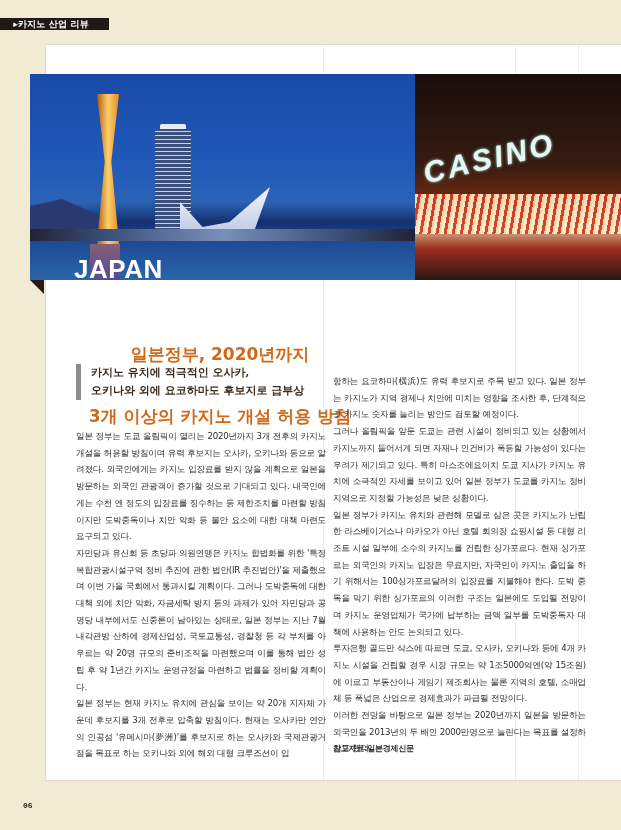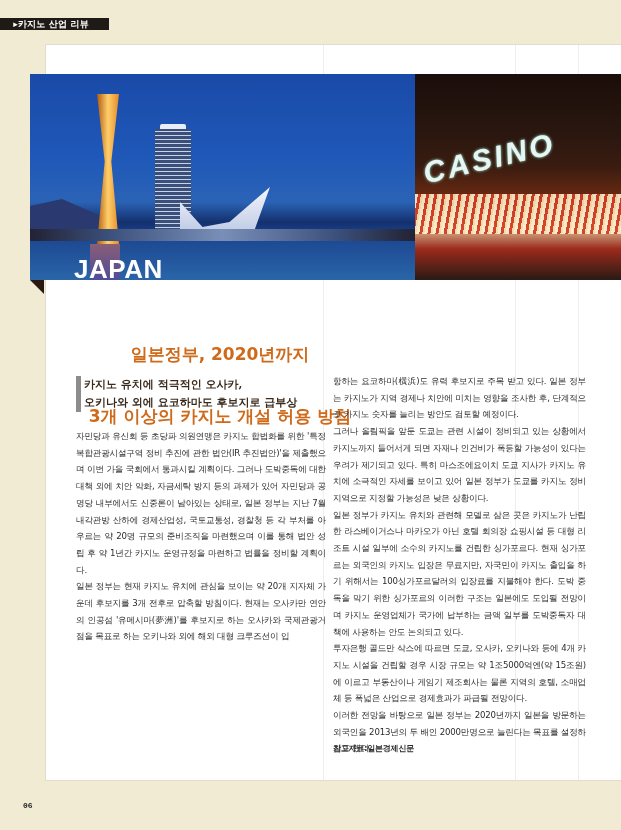--- a/index.html
+++ b/index.html
@@ -75,22 +75,22 @@
     .corner-fold {
       position: absolute; left: 30px; top: 280px; width: 14px; height: 14px;
       background: #2a1812; clip-path: polygon(0 0, 100% 0, 100% 100%);
     }
     .headline {
       position: absolute; left: 70px; top: 303px; width: 300px;
       color: #cf6a1a; font-size: 17px; font-weight: bold; line-height: 22px; text-align: center;
     }
     .headline div { white-space: nowrap; margin-top: 40px; }
     .subhead {
-      position: absolute; left: 76px; top: 376px; width: 250px;
-      border-left: 5px solid #8c8c8c; padding-left: 3px;
+      position: absolute; left: 76px; top: 364px; width: 250px;
+      border-left: 5px solid #8c8c8c; padding-left: 10px;
       font-family: "DejaVu Serif", "Liberation Serif", serif;
       font-size: 11px; font-weight: bold; color: #3a2a1c; line-height: 18px;
     }
     .col {
       position: absolute; font-size: 8.6px; line-height: 16.7px; color: #2b2b2b; text-align: justify;
       letter-spacing: -0.2px;
     }
     .col p { margin: 0; }
     .col-left { left: 76px; top: 428px; width: 250px; }
     .col-right { left: 333px; top: 373px; width: 253px; }
@@ -136,20 +136,21 @@
   <div>일본정부, 2020년까지</div>
   <div>3개 이상의 카지노 개설 허용 방침</div>
 </div>
 
 <div class="subhead">
   <div>카지노 유치에 적극적인 오사카,</div>
   <div>오키나와 외에 요코하마도 후보지로 급부상</div>
 </div>
 
 <div class="col col-left">
+  <p>일본 정부는 도쿄 올림픽이 열리는 2020년까지 3개 전후의 카지노 개설을 허용할 방침이며 유력 후보지는 오사카, 오키나와 등으로 알려졌다. 외국인에게는 카지노 입장료를 받지 않을 계획으로 일본을 방문하는 외국인 관광객이 증가할 것으로 기대되고 있다. 내국인에게는 수천 엔 정도의 입장료를 징수하는 등 제한조치를 마련할 방침이지만 도박중독이나 치안 악화 등 불안 요소에 대한 대책 마련도 요구되고 있다.</p>
   <p>자민당과 유신회 등 초당파 의원연맹은 카지노 합법화를 위한 '특정복합관광시설구역 정비 추진에 관한 법안(IR 추진법안)'을 제출했으며 이번 가을 국회에서 통과시킬 계획이다. 그러나 도박중독에 대한 대책 외에 치안 악화, 자금세탁 방지 등의 과제가 있어 자민당과 공명당 내부에서도 신중론이 남아있는 상태로, 일본 정부는 지난 7월 내각관방 산하에 경제산업성, 국토교통성, 경찰청 등 각 부처를 아우르는 약 20명 규모의 준비조직을 마련했으며 이를 통해 법안 성립 후 약 1년간 카지노 운영규정을 마련하고 법률을 정비할 계획이다.</p>
   <p>일본 정부는 현재 카지노 유치에 관심을 보이는 약 20개 지자체 가운데 후보지를 3개 전후로 압축할 방침이다. 현재는 오사카만 연안의 인공섬 '유메시마(夢洲)'를 후보지로 하는 오사카와 국제관광거점을 목표로 하는 오키나와 외에 해외 대형 크루즈선이 입</p>
 </div>
 
 <div class="col col-right">
   <p>항하는 요코하마(橫浜)도 유력 후보지로 주목 받고 있다. 일본 정부는 카지노가 지역 경제나 치안에 미치는 영향을 조사한 후, 단계적으로 카지노 숫자를 늘리는 방안도 검토할 예정이다.</p>
   <p>그러나 올림픽을 앞둔 도쿄는 관련 시설이 정비되고 있는 상황에서 카지노까지 들어서게 되면 자재나 인건비가 폭등할 가능성이 있다는 우려가 제기되고 있다. 특히 마스조에요이치 도쿄 지사가 카지노 유치에 소극적인 자세를 보이고 있어 일본 정부가 도쿄를 카지노 정비 지역으로 지정할 가능성은 낮은 상황이다.</p>
   <p>일본 정부가 카지노 유치와 관련해 모델로 삼은 곳은 카지노가 난립한 라스베이거스나 마카오가 아닌 호텔 회의장 쇼핑시설 등 대형 리조트 시설 일부에 소수의 카지노를 건립한 싱가포르다. 현재 싱가포르는 외국인의 카지노 입장은 무료지만, 자국민이 카지노 출입을 하기 위해서는 100싱가포르달러의 입장료를 지불해야 한다. 도박 중독을 막기 위한 싱가포르의 이러한 구조는 일본에도 도입될 전망이며 카지노 운영업체가 국가에 납부하는 금액 일부를 도박중독자 대책에 사용하는 안도 논의되고 있다.</p>
   <p>투자은행 골드만 삭스에 따르면 도쿄, 오사카, 오키나와 등에 4개 카지노 시설을 건립할 경우 시장 규모는 약 1조5000억엔(약 15조원)에 이르고 부동산이나 게임기 제조회사는 물론 지역의 호텔, 소매업체 등 폭넓은 산업으로 경제효과가 파급될 전망이다.</p>
   <p>이러한 전망을 바탕으로 일본 정부는 2020년까지 일본을 방문하는 외국인을 2013년의 두 배인 2000만명으로 늘린다는 목표를 설정하기도 했다.</p>

